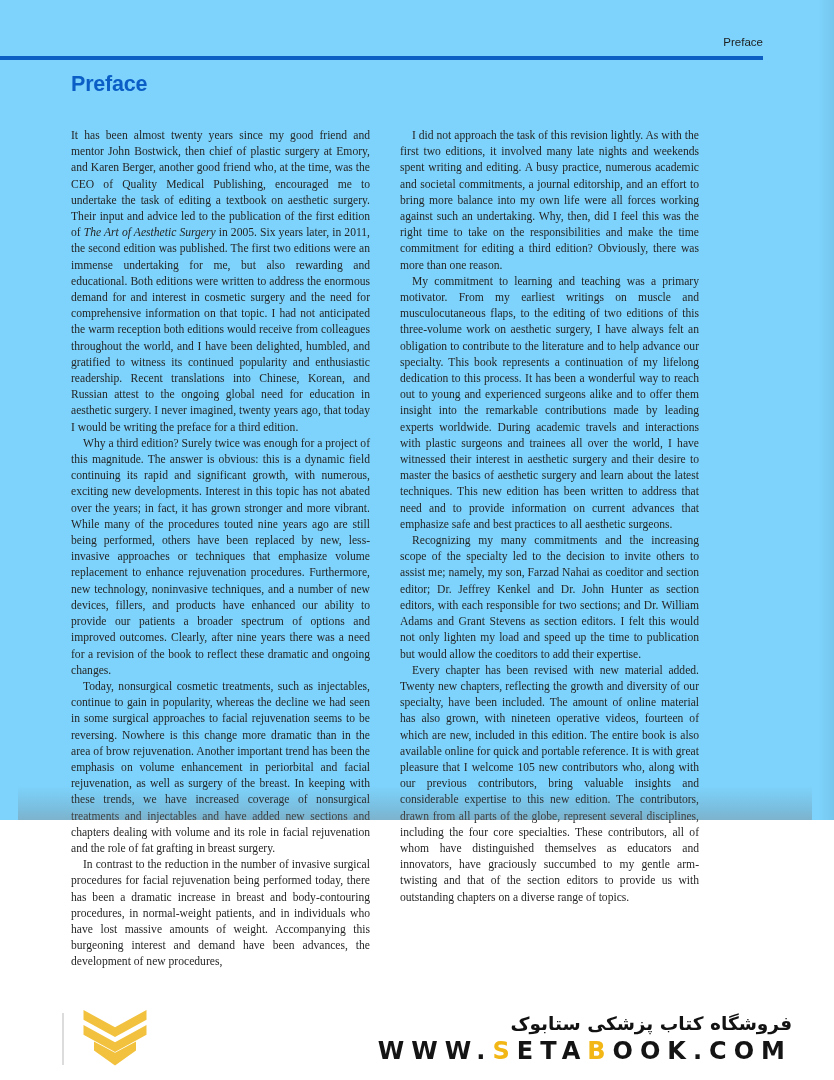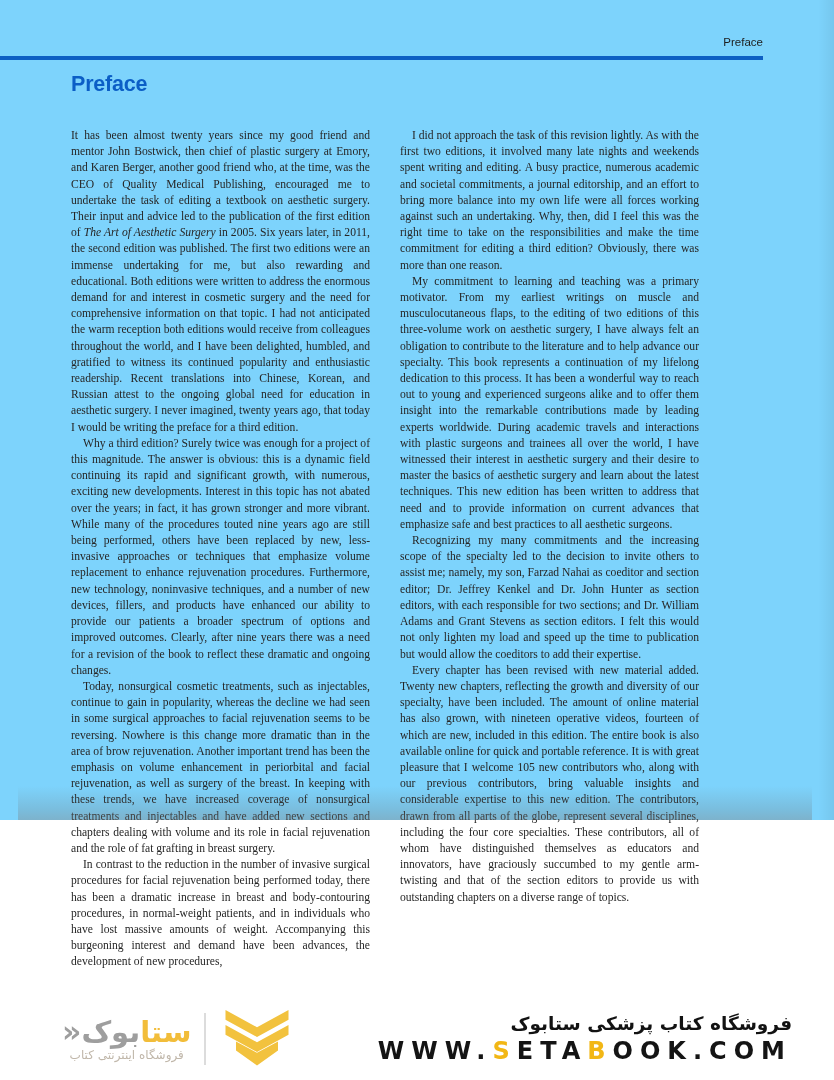--- a/index.html
+++ b/index.html
@@ -68,26 +68,20 @@
           <p class="indent"><span>I did not approach the task of this revision lightly. As with the first two editions, it involved many late nights and weekends spent writing and editing. A busy practice, numerous academic and societal commitments, a journal editorship, and an effort to bring more balance into my own life were all forces working against such an undertaking. Why, then, did I feel this was the right time to take on the responsibilities and make the time commitment for editing a third edition? Obviously, there was more than one reason.</span></p>
           <p class="indent"><span>My commitment to learning and teaching was a primary motivator. From my earliest writings on muscle and musculocutaneous flaps, to the editing of two editions of this three-volume work on aesthetic surgery, I have always felt an obligation to contribute to the literature and to help advance our specialty. This book represents a continuation of my lifelong dedication to this process. It has been a wonderful way to reach out to young and experienced surgeons alike and to offer them insight into the remarkable contributions made by leading experts worldwide. During academic travels and interactions with plastic surgeons and trainees all over the world, I have witnessed their interest in aesthetic surgery and their desire to master the basics of aesthetic surgery and learn about the latest techniques. This new edition has been written to address that need and to provide information on current advances that emphasize safe and best practices to all aesthetic surgeons.</span></p>
           <p class="indent"><span>Recognizing my many commitments and the increasing scope of the specialty led to the decision to invite others to assist me; namely, my son, Farzad Nahai as coeditor and section editor; Dr. Jeffrey Kenkel and Dr. John Hunter as section editors, with each responsible for two sections; and Dr. William Adams and Grant Stevens as section editors. I felt this would not only lighten my load and speed up the time to publication but would allow the coeditors to add their expertise.</span></p>
           <p class="indent"><span>Every chapter has been revised with new material added. Twenty new chapters, reflecting the growth and diversity of our specialty, have been included. The amount of online material has also grown, with nineteen operative videos, fourteen of which are new, included in this edition. The entire book is also available online for quick and portable reference. It is with great pleasure that I welcome 105 new contributors who, along with our previous contributors, bring valuable insights and considerable expertise to this new edition. The contributors, drawn from all parts of the globe, represent several disciplines, including the four core specialties. These contributors, all of whom have distinguished themselves as educators and innovators, have graciously succumbed to my gentle arm-twisting and that of the section editors to provide us with outstanding chapters on a diverse range of topics.</span></p>
         </div>
     </div>
   </div>
 
   <div class="footer">
     <div class="footer-left">
-      <div class="logo-textblock">
-        <div class="wordmark">
-          <span class="wm-yellow">ستا</span><span class="wm-gray">بوک</span><span class="wm-guillemet">«</span>
-        </div>
-        <div class="logo-tagline">فروشگاه اینترنتی کتاب</div>
-      </div>
       <div class="logo-divider"></div>
       <span>
         <svg width="76" height="60" viewBox="0 0 100 80" xmlns="http://www.w3.org/2000/svg">
           <polygon points="8,4 50,27 92,4 92,17 50,40 8,17" fill="#f2c23e"></polygon>
           <polygon points="8,24 50,47 92,24 92,37 50,60 8,37" fill="#f2c23e"></polygon>
           <polygon points="22,46 50,61 78,46 78,58 50,78 22,58" fill="#f2c23e"></polygon>
         </svg>
       </span>
     </div>
 

